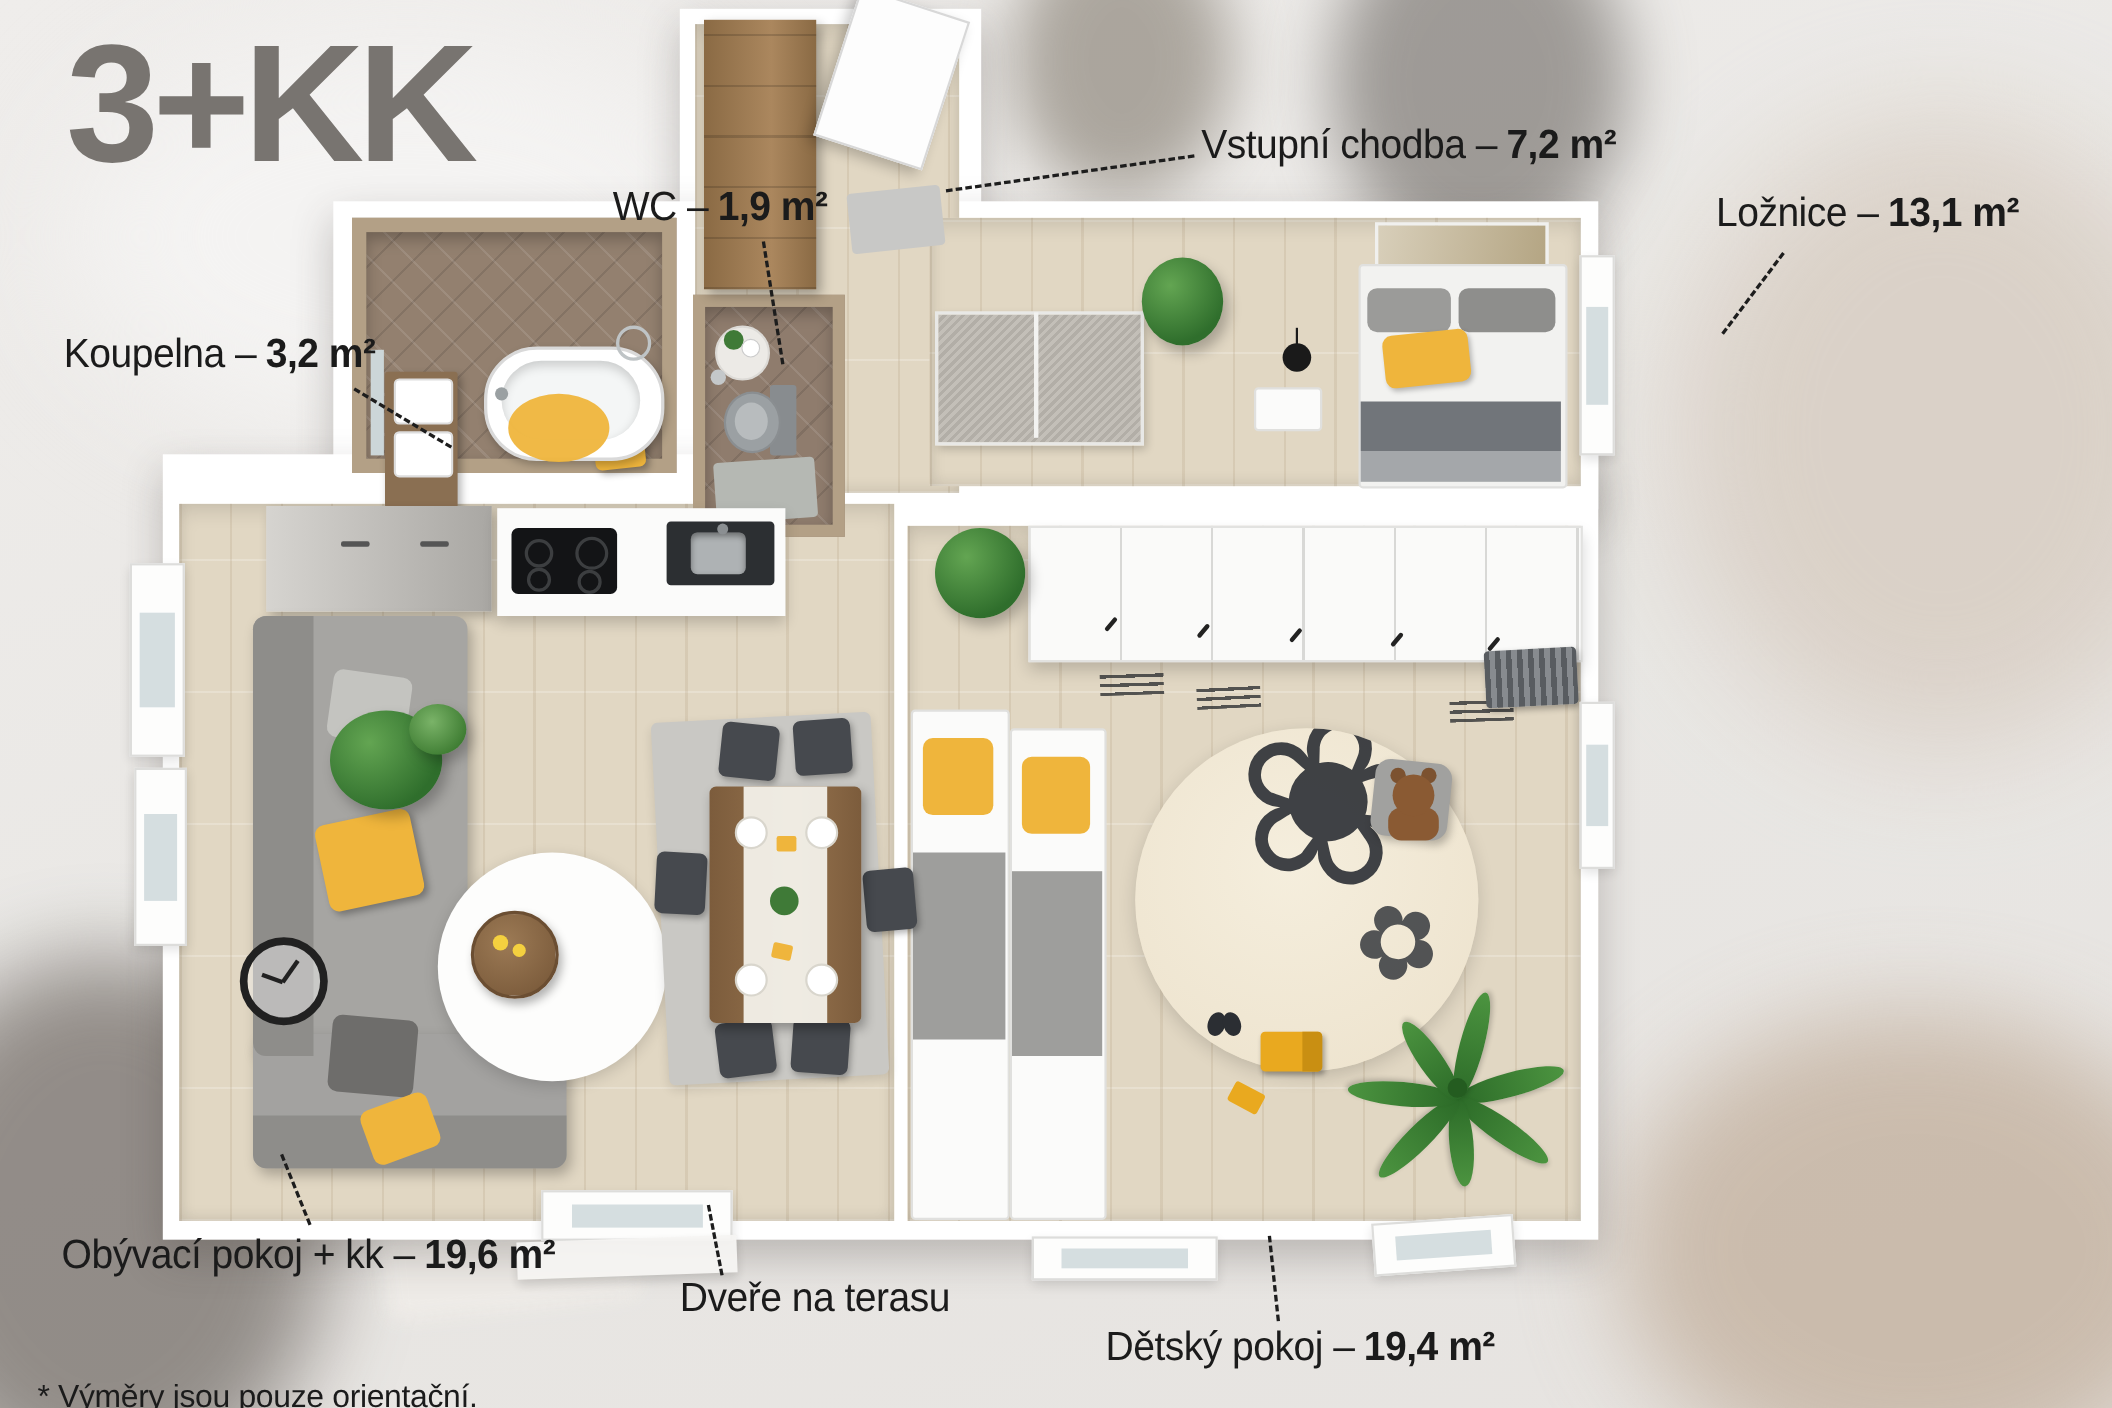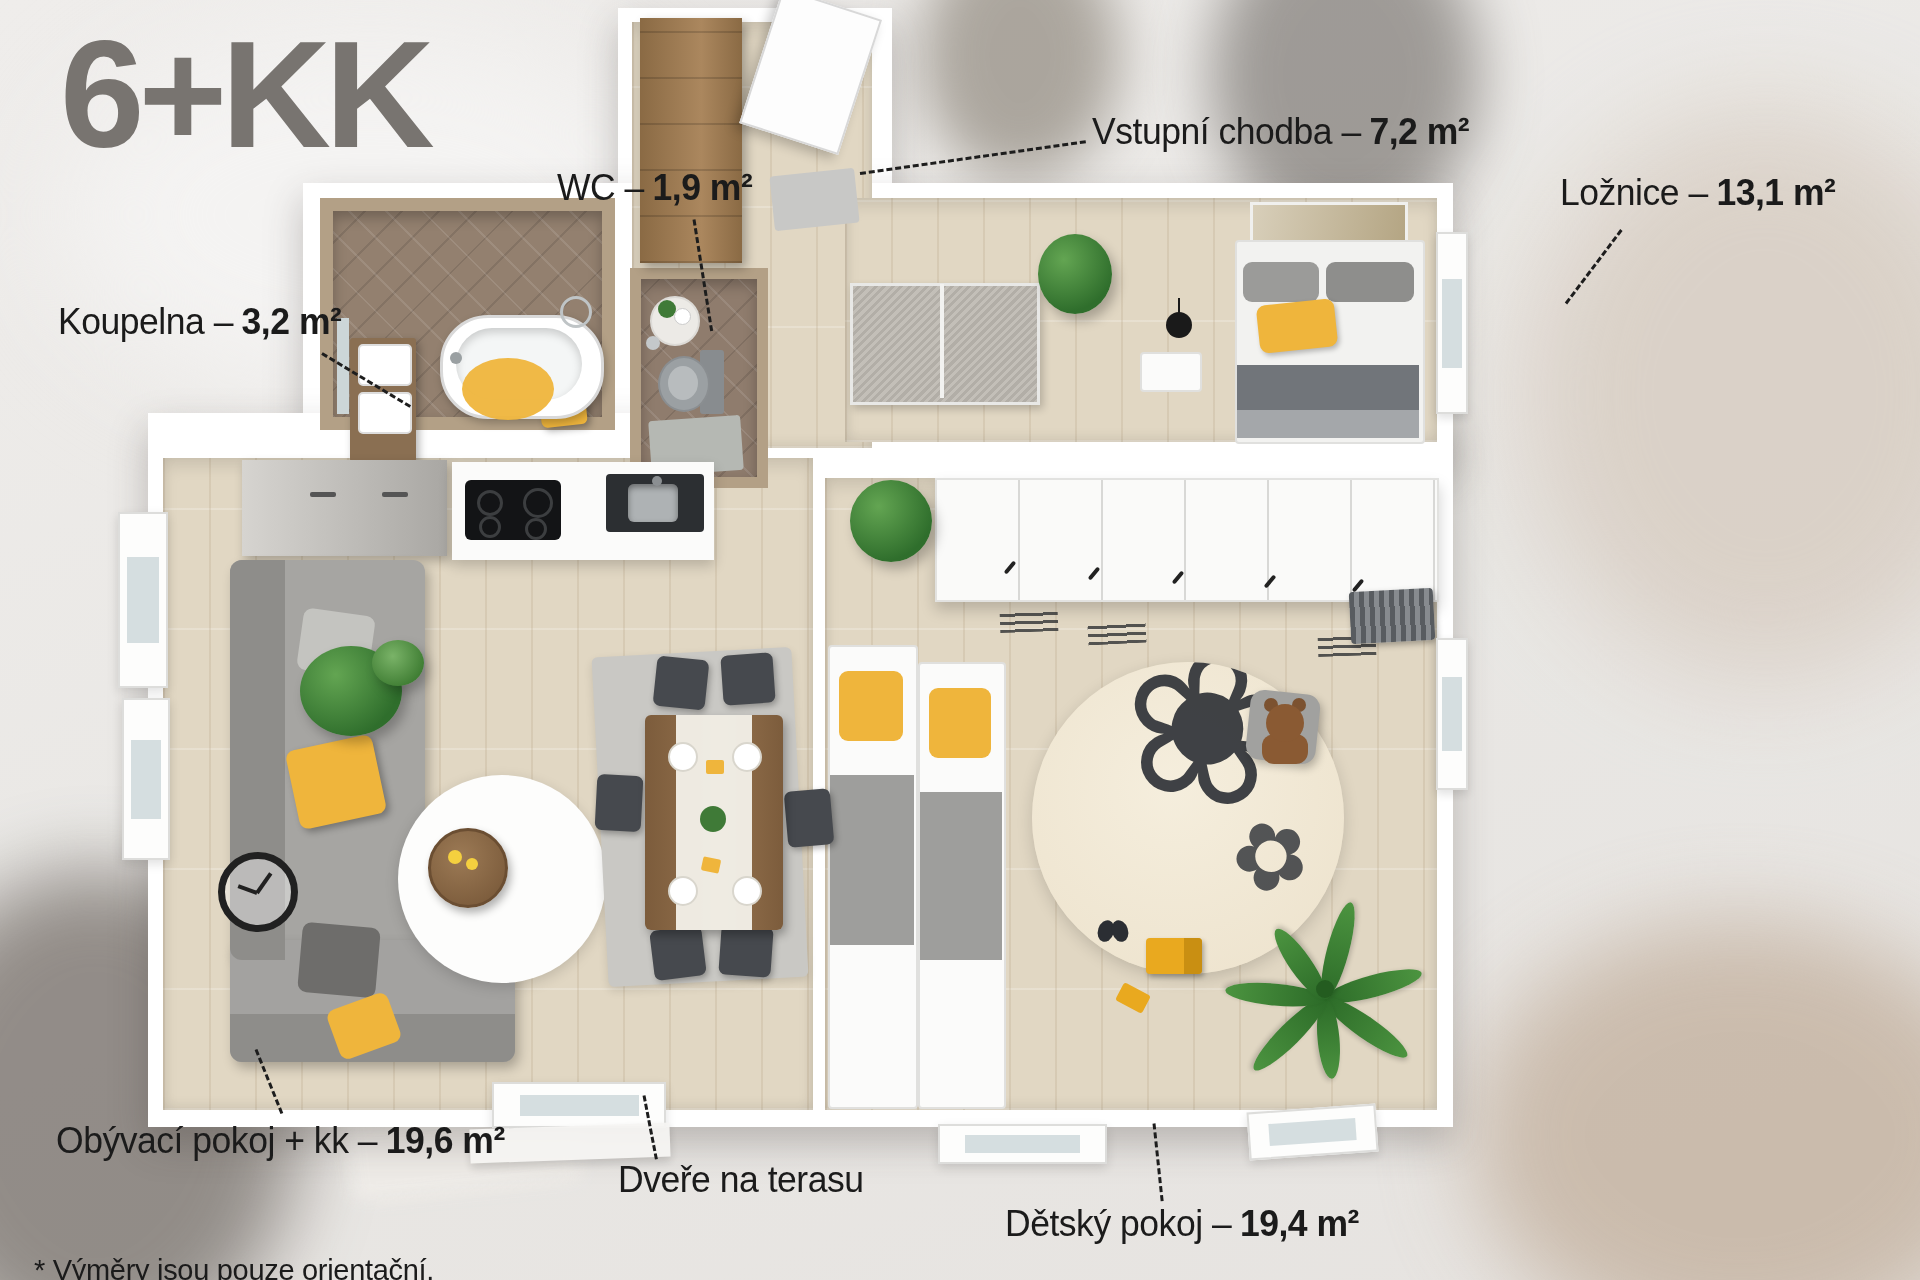--- a/index.html
+++ b/index.html
@@ -245,21 +245,21 @@
 <div class="window" style="left:938px;top:1124px;width:165px;height:36px;z-index:4;">
     <div class="glass"></div>
   </div>
 <div class="window" style="left:1248px;top:1108px;width:125px;height:44px;transform:rotate(-4deg);z-index:4;">
     <div class="glass"></div>
   </div>
 <div class="window" style="left:1436px;top:638px;width:28px;height:148px;z-index:4;">
     <div class="glass"></div>
   </div>
 
-<div id="title">6+KK</div>
+<div id="title">3+KK</div>
 
 <div class="label" style="left:557px;top:168px;">
   <span>WC –</span><b>1,9 m²</b>
 </div>
 <div class="label" style="left:1092px;top:112px;">
   <span>Vstupní chodba –</span><b>7,2 m²</b>
 </div>
 <div class="label" style="left:1560px;top:173px;">
   <span>Ložnice –</span><b>13,1 m²</b>
 </div>

